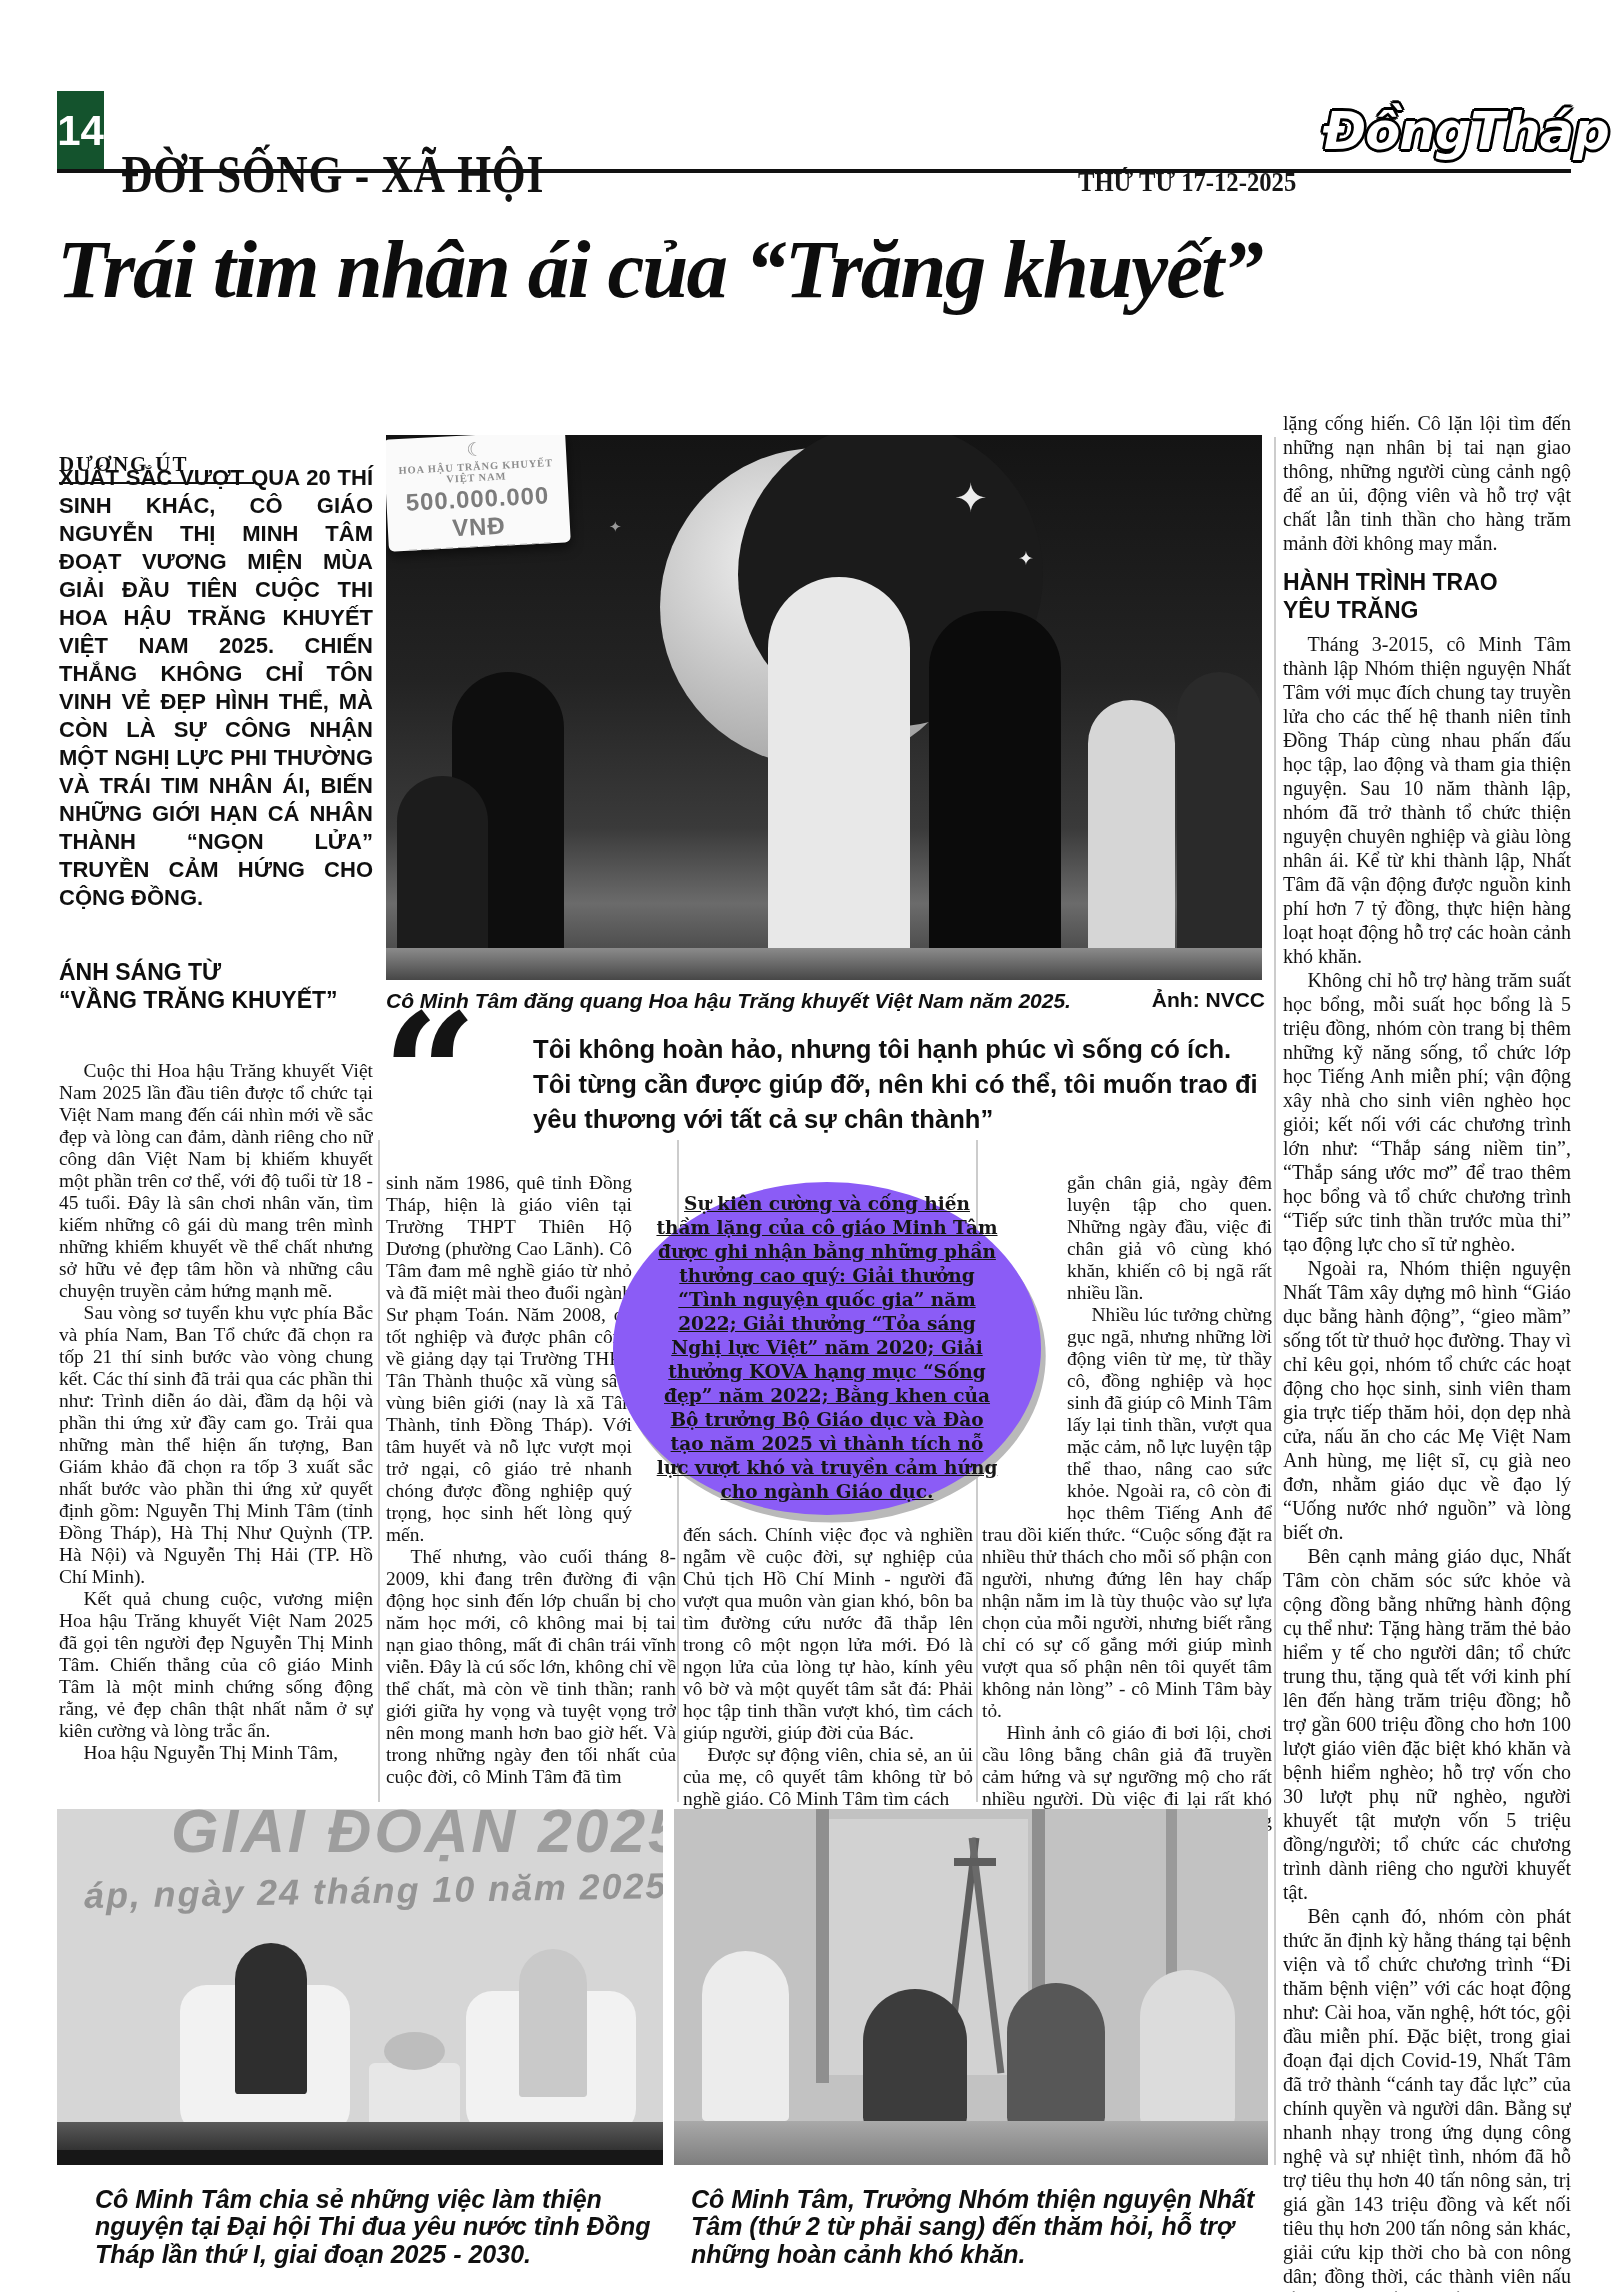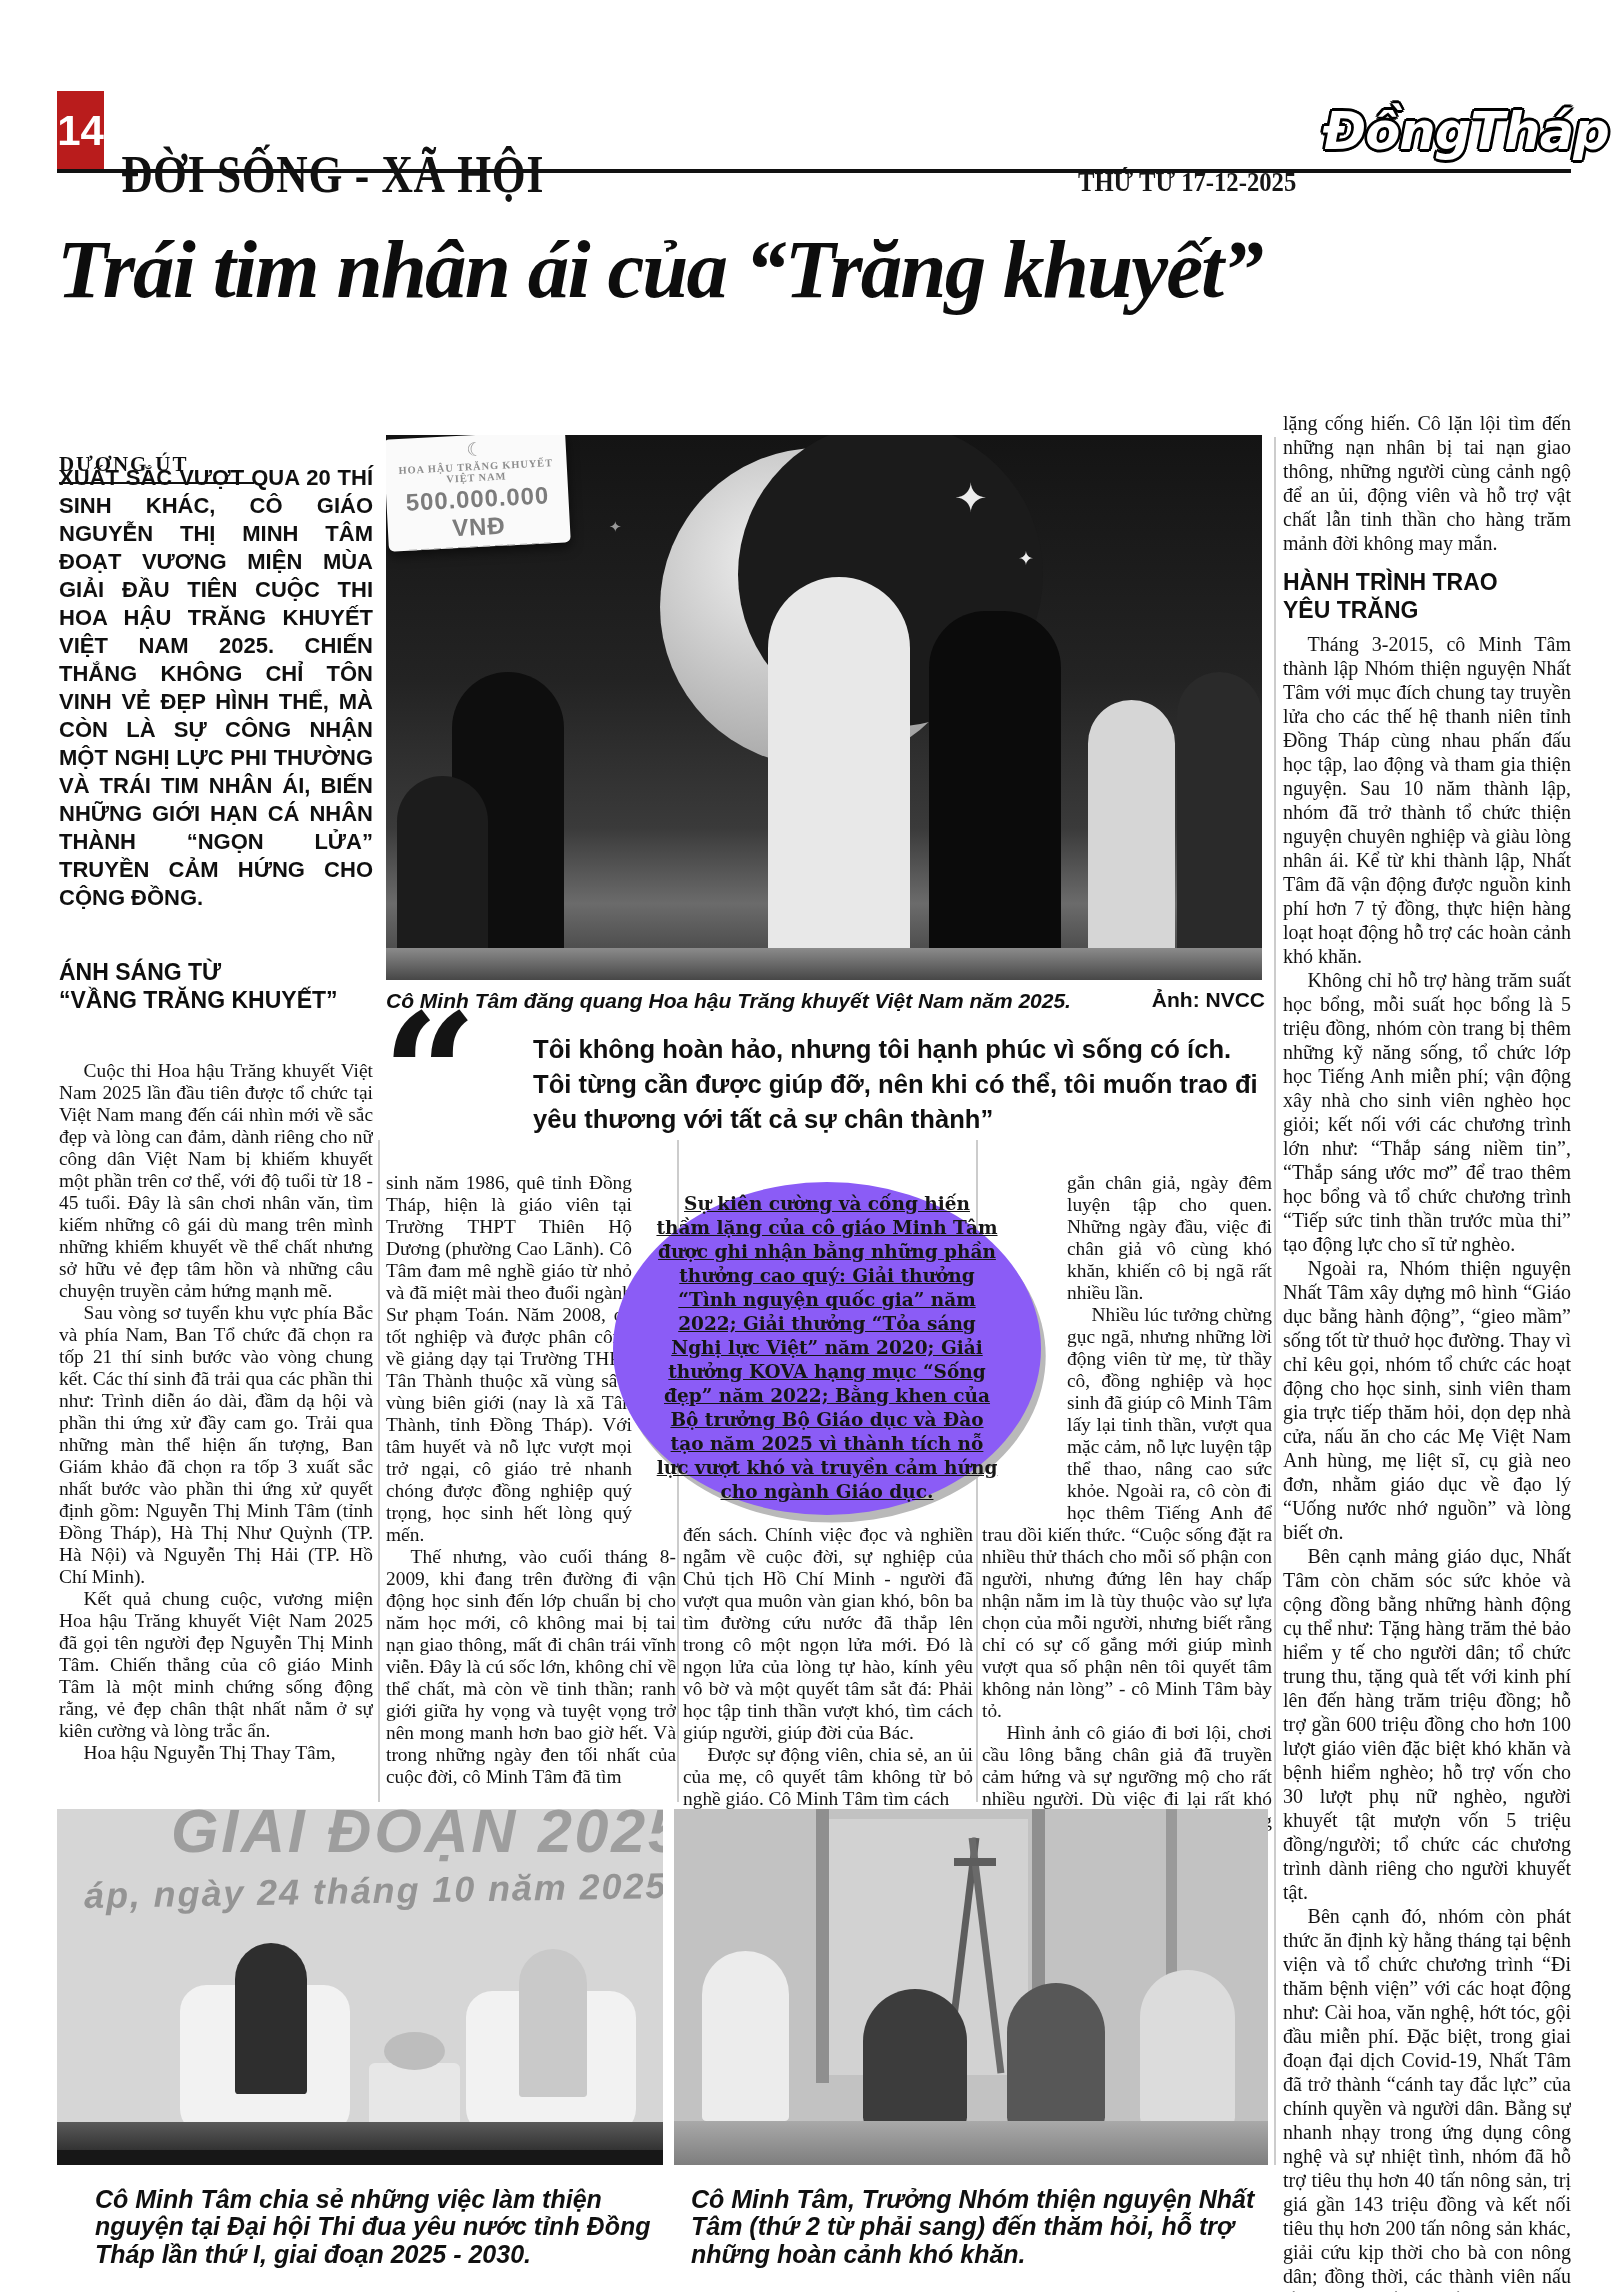--- a/index.html
+++ b/index.html
@@ -6,21 +6,21 @@
   body{
     width:1621px;height:2292px;position:relative;background:#ffffff;
     font-family:"Liberation Serif",serif;overflow:hidden;
     -webkit-font-smoothing:antialiased;
   }
   .abs{position:absolute;}
   .sans{font-family:"Liberation Sans",sans-serif;}
   .serif{font-family:"Liberation Serif",serif;margin-top:36px;}
 
   
-  .pagenum-box{left:57px;top:91px;width:47px;height:79px;background:#b91c1c;
+  .pagenum-box{left:57px;top:91px;width:47px;height:79px;background:#14532d;
     display:flex;align-items:center;justify-content:center;}
   .pagenum{color:#ffffff;font-weight:bold;font-size:42px;font-family:"Liberation Sans",sans-serif;}
   .section-title{left:121px;top:108px;font-weight:bold;font-size:53px;color:#111;
     letter-spacing:0.9px;white-space:nowrap;}
   .condense{display:inline-block;transform:scaleX(0.82);transform-origin:left center;}
   .edition-date{left:1017px;top:131px;width:303px;text-align:right;font-weight:bold;
     font-size:27.4px;color:#161616;white-space:nowrap;}
   .masthead{left:1323px;top:102px;font-family:"DejaVu Sans","Liberation Sans",sans-serif;
     font-weight:800;font-style:italic;font-size:51px;color:#ffffff;letter-spacing:-0.9px;white-space:nowrap;
     text-shadow:-1.9px -1.9px 0 #000,1.9px -1.9px 0 #000,-1.9px 1.9px 0 #000,1.9px 1.9px 0 #000,
@@ -116,21 +116,21 @@
 
 <div class="abs lead">XUẤT SẮC VƯỢT QUA 20 THÍ SINH KHÁC, CÔ GIÁO NGUYỄN THỊ MINH TÂM ĐOẠT VƯƠNG MIỆN MÙA GIẢI ĐẦU TIÊN CUỘC THI HOA HẬU TRĂNG KHUYẾT VIỆT NAM 2025. CHIẾN THẮNG KHÔNG CHỈ TÔN VINH VẺ ĐẸP HÌNH THỂ, MÀ CÒN LÀ SỰ CÔNG NHẬN MỘT NGHỊ LỰC PHI THƯỜNG VÀ TRÁI TIM NHÂN ÁI, BIẾN NHỮNG GIỚI HẠN CÁ NHÂN THÀNH “NGỌN LỬA” TRUYỀN CẢM HỨNG CHO CỘNG ĐỒNG.</div>
 <div class="abs subhead col1-subhead">
   <div>ÁNH SÁNG TỪ</div>
   <div>“VẦNG TRĂNG KHUYẾT”</div>
 </div>
 <div class="abs body-text serif" style="left:59px;top:1024px;width:314px;height:787px;overflow:hidden;">
   <p>Cuộc thi Hoa hậu Trăng khuyết Việt Nam 2025 lần đầu tiên được tổ chức tại Việt Nam mang đến cái nhìn mới về sắc đẹp và lòng can đảm, dành riêng cho nữ công dân Việt Nam bị khiếm khuyết một phần trên cơ thể, với độ tuổi từ 18 - 45 tuổi. Đây là sân chơi nhân văn, tìm kiếm những cô gái dù mang trên mình những khiếm khuyết về thể chất nhưng sở hữu vẻ đẹp tâm hồn và những câu chuyện truyền cảm hứng mạnh mẽ.</p>
   <p>Sau vòng sơ tuyển khu vực phía Bắc và phía Nam, Ban Tổ chức đã chọn ra tốp 21 thí sinh bước vào vòng chung kết. Các thí sinh đã trải qua các phần thi như: Trình diễn áo dài, đầm dạ hội và phần thi ứng xử đầy cam go. Trải qua những màn thể hiện ấn tượng, Ban Giám khảo đã chọn ra tốp 3 xuất sắc nhất bước vào phần thi ứng xử quyết định gồm: Nguyễn Thị Minh Tâm (tỉnh Đồng Tháp), Hà Thị Như Quỳnh (TP. Hà Nội) và Nguyễn Thị Hải (TP. Hồ Chí Minh).</p>
   <p>Kết quả chung cuộc, vương miện Hoa hậu Trăng khuyết Việt Nam 2025 đã gọi tên người đẹp Nguyễn Thị Minh Tâm. Chiến thắng của cô giáo Minh Tâm là một minh chứng sống động rằng, vẻ đẹp chân thật nhất nằm ở sự kiên cường và lòng trắc ẩn.</p>
-  <p>Hoa hậu Nguyễn Thị Thay Tâm,</p>
+  <p>Hoa hậu Nguyễn Thị Minh Tâm,</p>
 </div>
 
 <div class="abs photo-main">
   <div class="abs crescent-big"></div>
   <div class="abs crescent-cut"></div>
   <div class="abs star" style="left:568px;top:44px;">✦</div>
   <div class="abs star" style="left:632px;top:114px;font-size:19px;">✦</div>
   <div class="abs star" style="left:223px;top:85px;font-size:15px;color:#9a9a9a;">✦</div>
 
   <div class="sil" style="left:66px;top:237px;width:112px;height:309px;background:#0e0e0e;"></div>

